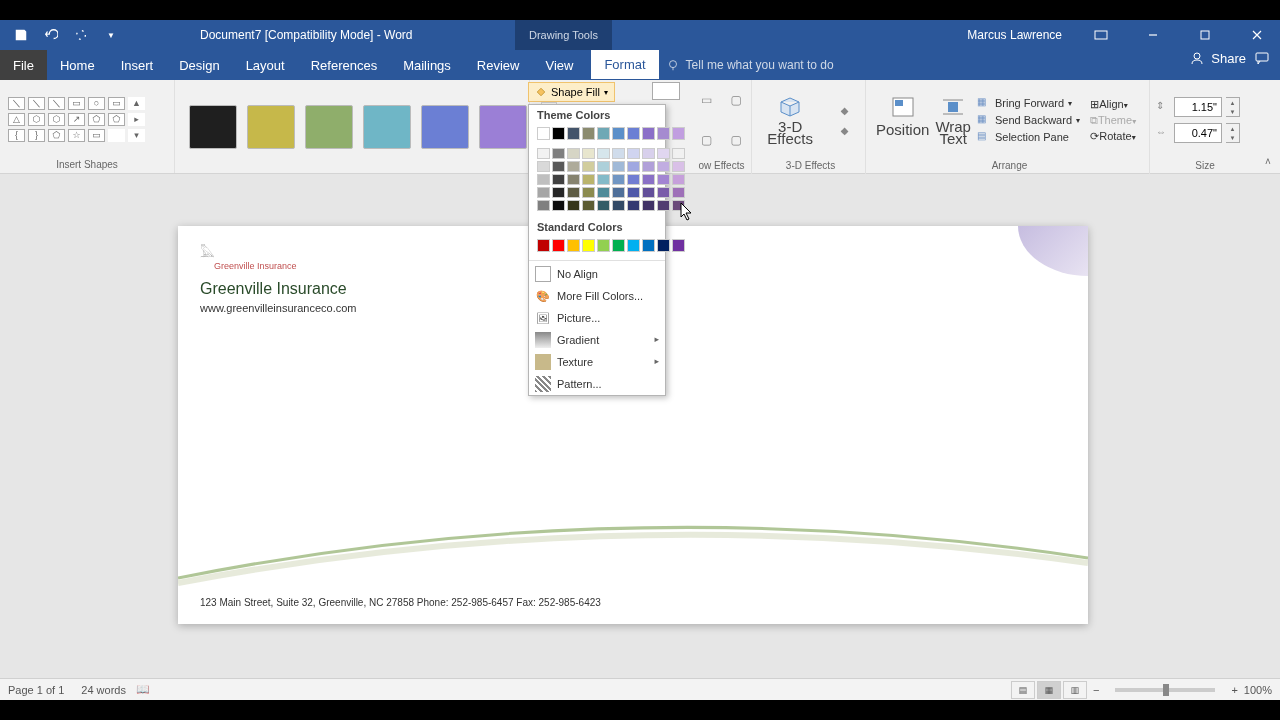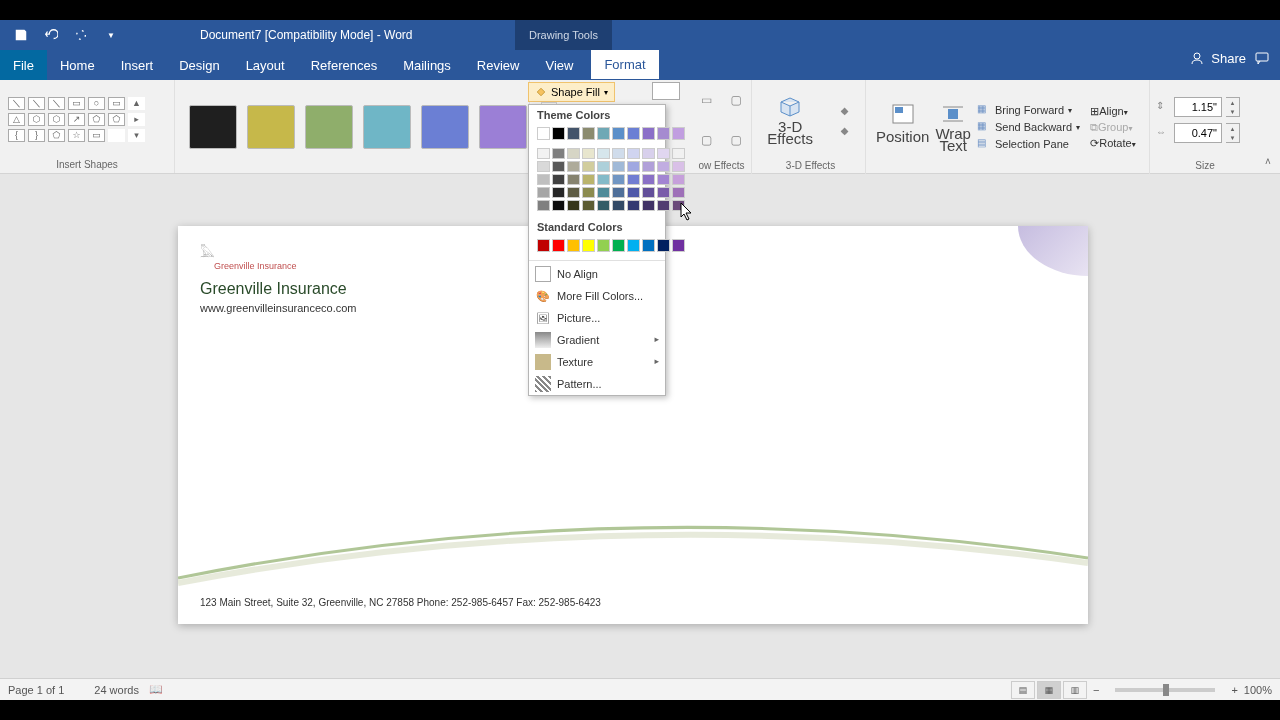--- a/index.html
+++ b/index.html
@@ -8,21 +8,21 @@
 .titlebar { height: 30px; background: #2b579a; display: flex; align-items: center; color: #fff; font-size: 12px; position: relative; }
 .titlebar .qat { display: flex; align-items: center; gap: 8px; padding: 0 10px; }
 .titlebar .qat .icon-btn { width: 22px; height: 22px; display: flex; align-items: center; justify-content: center; color: #fff; cursor: pointer; }
 .titlebar .title { position: absolute; left: 200px; }
 .titlebar .drawing-tools { position: absolute; left: 515px; top: 0; height: 30px; background: #1e3f72; padding: 0 14px; display: flex; align-items: center; font-size: 11px; color: #cfd8e6; }
 .titlebar .right { position: absolute; right: 0; display: flex; align-items: center; gap: 6px; }
 .titlebar .user { font-size: 12px; color: #fff; margin-right: 10px; }
 .titlebar .winbtn { width: 46px; height: 30px; display: flex; align-items: center; justify-content: center; color: #fff; cursor: pointer; }
 .tabs { height: 30px; background: #2b579a; display: flex; align-items: stretch; color: #fff; position: relative; }
 .tab { padding: 0 13px; display: flex; align-items: center; font-size: 13px; cursor: pointer; }
-.tab.file { background: #0369a1; }
+.tab.file { background: #404040; }
 .tab.active { background: #fff; color: #2b579a; }
 .tab.context { background: #4472c4; color: #fff; border: 1px solid #2b579a; border-top: none; }
 .tell-me { display: flex; align-items: center; margin-left: 6px; gap: 6px; color: #cfd8e6; font-size: 12px; }
 .tell-me .bulb { width: 14px; height: 14px; }
 .share { position: absolute; right: 10px; display: flex; align-items: center; gap: 8px; font-size: 13px; }
 .share .icon { width: 16px; height: 16px; }
 .ribbon { height: 94px; background: #f1f1f1; border-bottom: 1px solid #d4d4d4; display: flex; position: relative; }
 .group { border-right: 1px solid #e0e0e0; display: flex; flex-direction: column; justify-content: space-between; position: relative; }
 .group-body { flex: 1; display: flex; align-items: center; padding: 4px 6px; }
 .group-label { font-size: 10px; color: #666; text-align: center; padding-bottom: 3px; }
@@ -124,33 +124,63 @@
       </div>
       <div class="icon-btn">
         <svg width="14" height="14" viewBox="0 0 16 16">
             <circle cx="8" cy="8" r="5" fill="none" stroke="#fff" stroke-width="1.5" stroke-dasharray="2 6"></circle>
           </svg>
       </div>
       <div class="icon-btn" style="font-size:8px;">▼</div>
     </div>
     <div class="title">Document7 [Compatibility Mode] - Word</div>
     <div class="drawing-tools">Drawing Tools</div>
+    <div class="right">
+      <div class="user">Marcus Lawrence</div>
+      <div class="winbtn">
+          <svg width="14" height="10" viewBox="0 0 14 10">
+            <rect x="1" y="1" width="12" height="8" fill="none" stroke="#fff"></rect>
+          </svg>
+        </div>
+      <div class="winbtn">
+          <svg width="12" height="12">
+            <line x1="2" y1="6" x2="10" y2="6" stroke="#fff" stroke-width="1.2"></line>
+          </svg>
+        </div>
+      <div class="winbtn">
+          <svg width="12" height="12">
+            <rect x="2" y="2" width="8" height="8" fill="none" stroke="#fff"></rect>
+          </svg>
+        </div>
+      <div class="winbtn">
+          <svg width="12" height="12">
+            <path d="M2 2l8 8M10 2l-8 8" stroke="#fff" stroke-width="1.2"></path>
+          </svg>
+        </div>
+    </div>
   </div>
 
   <div class="tabs">
     <div class="tab file">File</div>
     <div class="tab">Home</div>
     <div class="tab">Insert</div>
     <div class="tab">Design</div>
     <div class="tab">Layout</div>
     <div class="tab">References</div>
     <div class="tab">Mailings</div>
     <div class="tab">Review</div>
     <div class="tab">View</div>
     <div class="tab context active" style="background:#fff;color:#2b579a;margin-left:4px;">Format</div>
+    <div class="tell-me">
+      <svg class="bulb" viewBox="0 0 16 16">
+          <circle cx="8" cy="7" r="4" fill="none" stroke="#cfd8e6"></circle>
+          <line x1="8" y1="11" x2="8" y2="14" stroke="#cfd8e6"></line>
+        </svg>
+      <span>Tell me what you want to do</span>
+    </div>
     <div class="share">
       <div style="display:flex;align-items:center;gap:6px;">
         <svg class="icon" viewBox="0 0 16 16">
             <circle cx="8" cy="6" r="3" fill="none" stroke="#fff"></circle>
             <path d="M3 14c0-3 2-4 5-4s5 1 5 4" fill="none" stroke="#fff"></path>
           </svg>
         <span>Share</span>
       </div>
       <svg class="icon" viewBox="0 0 16 16">
           <rect x="2" y="3" width="12" height="8" rx="1" fill="none" stroke="#fff"></rect>
@@ -280,24 +310,25 @@
               <span>Send Backward</span>
               <span style="font-size:8px;">▾</span>
             </div>
           <div class="row">
               <span class="ico">▤</span>
               <span>Selection Pane</span>
             </div>
         </div>
         <div class="arrange-align">
           <div class="row"><span class="ico">⊞</span><span>Align</span><span style="font-size:8px;">▾</span></div>
-          <div class="row" style="color:#aaa;"><span class="ico">⧉</span><span>Group</span><span style="font-size:8px;">▾</span></div>
+          <div class="row" style="color:#aaa;"><span class="ico">⧉</span><span>Theme</span><span style="font-size:8px;">▾</span></div>
           <div class="row"><span class="ico">⟳</span><span>Rotate</span><span style="font-size:8px;">▾</span></div>
         </div>
       </div>
+      <div class="group-label">Arrange</div>
     </div>
 
     <div class="size-group">
       <div class="body">
         <div class="size-row">
           <span class="ico">⇕</span>
           <input value="1.15&quot;" style="">
           <div class="spinner">
               <div>▲</div>
               <div>▼</div>
@@ -424,21 +455,21 @@
       <div class="footer-line">123 Main Street, Suite 32, Greenville, NC 27858 Phone: 252-985-6457 Fax: 252-985-6423</div>
     </div>
   </div>
 
   <svg class="cursor" viewBox="0 0 14 20">
       <path d="M1 1l0 14 3-3 3 6 2-1-3-6 5 0z" fill="#fff" stroke="#000" stroke-width="1"></path>
     </svg>
 
   <div class="statusbar">
     <span>Page 1 of 1</span>
-    <span style="margin-left:30px;">24 words</span>
+    <span style="margin-left:17px;">24 words</span>
     <span style="margin-left:10px;">📖</span>
     <div class="spacer"></div>
     <div class="viewbtn">▤</div>
     <div class="viewbtn active">▦</div>
     <div class="viewbtn">▥</div>
     <span style="margin:0 6px;cursor:pointer;">−</span>
     <div class="zoom-slider">
         <div class="thumb"></div>
       </div>
     <span style="margin:0 6px;cursor:pointer;">+</span>

